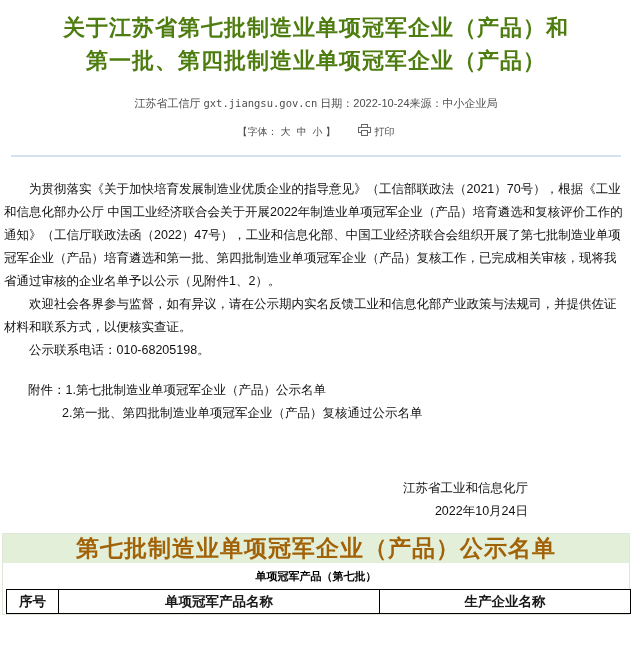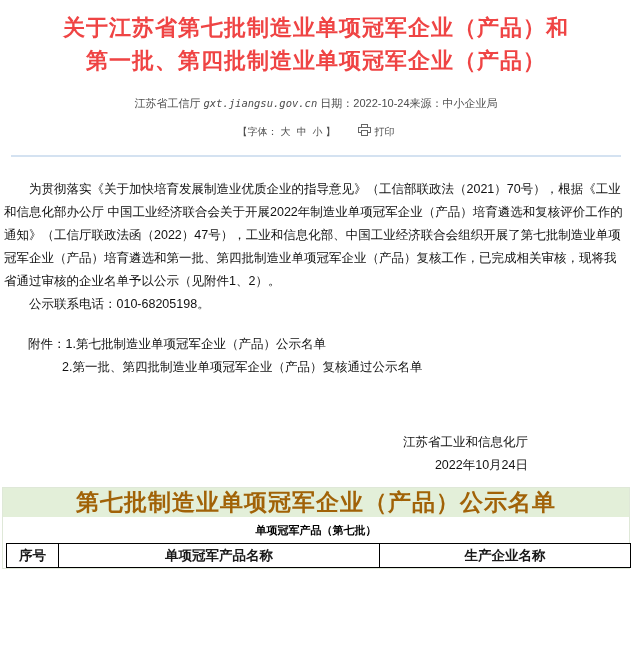--- a/index.html
+++ b/index.html
@@ -12,32 +12,32 @@
     color:#1a1a1a;
     overflow:hidden;
   }
   
   .doc-title {
     padding-top:11px;
     text-align:center;
     font-weight:bold;
     font-size:22px;
     line-height:33px;
-    color:#ef4444;
+    color:#4d7c0f;
     letter-spacing:1px;
   }
   
   .meta-row {
     margin-top:19px;
     text-align:center;
     font-size:11px;
     color:#4d4d4d;
   }
   .meta-row .m { margin:0 0; }
-  .meta-site { font-family:"DejaVu Sans Mono", monospace; font-size:10.5px;font-style:italic; }
+  .meta-site { font-family:"DejaVu Sans Mono", monospace; font-size:10.5px; }
   
   .toolbar-row {
     margin-top:13px;
     text-align:center;
     font-size:10px;
     color:#4d4d4d;
   }
   .font-size-btn { cursor:pointer; margin:0 3px; }
   .print-btn { margin-left:22px; cursor:pointer; white-space:nowrap; }
   .print-btn svg { vertical-align:-1px; margin-right:4px; }
@@ -123,20 +123,21 @@
             <rect x="3.5" y="0.5" width="6" height="3" fill="none" stroke="#666"></rect>
             <rect x="0.5" y="3.5" width="12" height="5" fill="none" stroke="#666"></rect>
             <rect x="3.5" y="6.5" width="6" height="5" fill="#fff" stroke="#666"></rect>
           </svg></span><span>打印</span></span>
   </div>
 
   <div class="divider"></div>
 
   <div class="body-text">
     <p class="indent">为贯彻落实《关于加快培育发展制造业优质企业的指导意见》（工信部联政法（2021）70号），根据《工业和信息化部办公厅 中国工业经济联合会关于开展2022年制造业单项冠军企业（产品）培育遴选和复核评价工作的通知》（工信厅联政法函（2022）47号），工业和信息化部、中国工业经济联合会组织开展了第七批制造业单项冠军企业（产品）培育遴选和第一批、第四批制造业单项冠军企业（产品）复核工作，已完成相关审核，现将我省通过审核的企业名单予以公示（见附件1、2）。</p>
+    <p class="indent">欢迎社会各界参与监督，如有异议，请在公示期内实名反馈工业和信息化部产业政策与法规司，并提供佐证材料和联系方式，以便核实查证。</p>
     <p class="indent">公示联系电话：010-68205198。</p>
 
     <div class="attach-block">
       <p class="attach-line1"><span>附件：</span><span>1.第七批制造业单项冠军企业（产品）公示名单</span></p>
       <p class="attach-line2"><span>2.第一批、第四批制造业单项冠军企业（产品）复核通过公示名单</span></p>
     </div>
 
     <div class="sign-block">
       <div>江苏省工业和信息化厅</div>
       <div>2022年10月24日</div>

